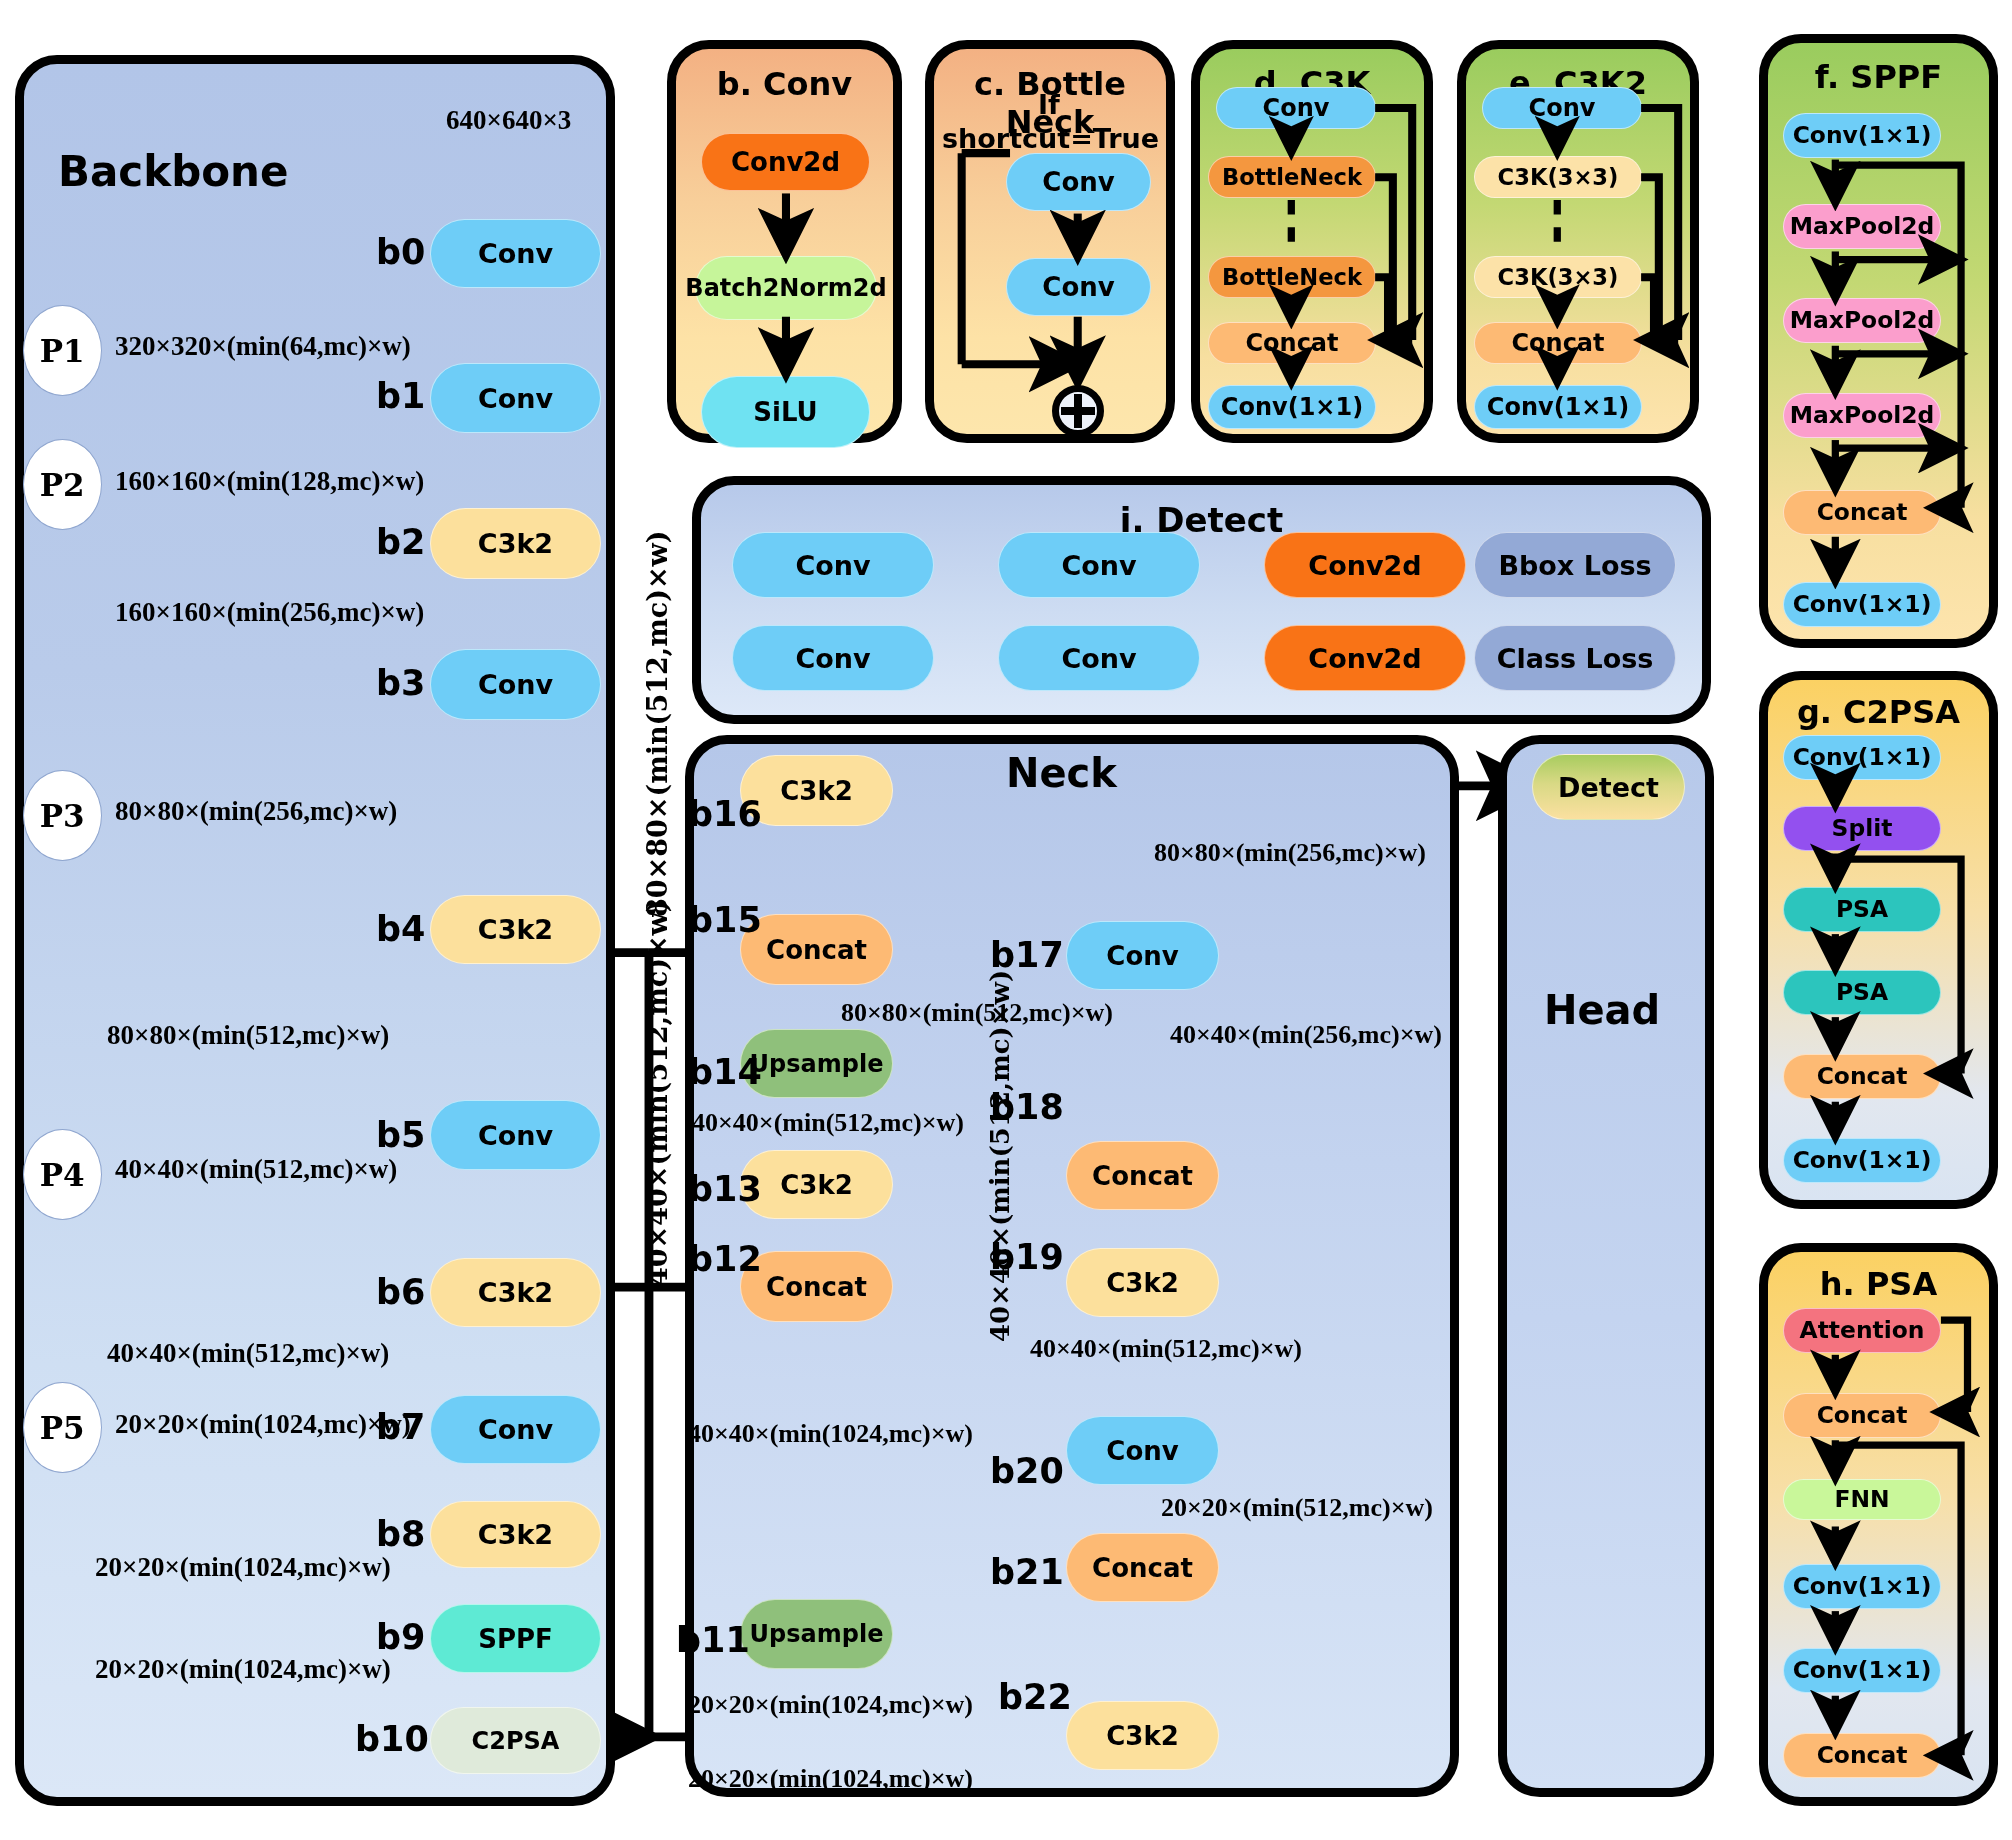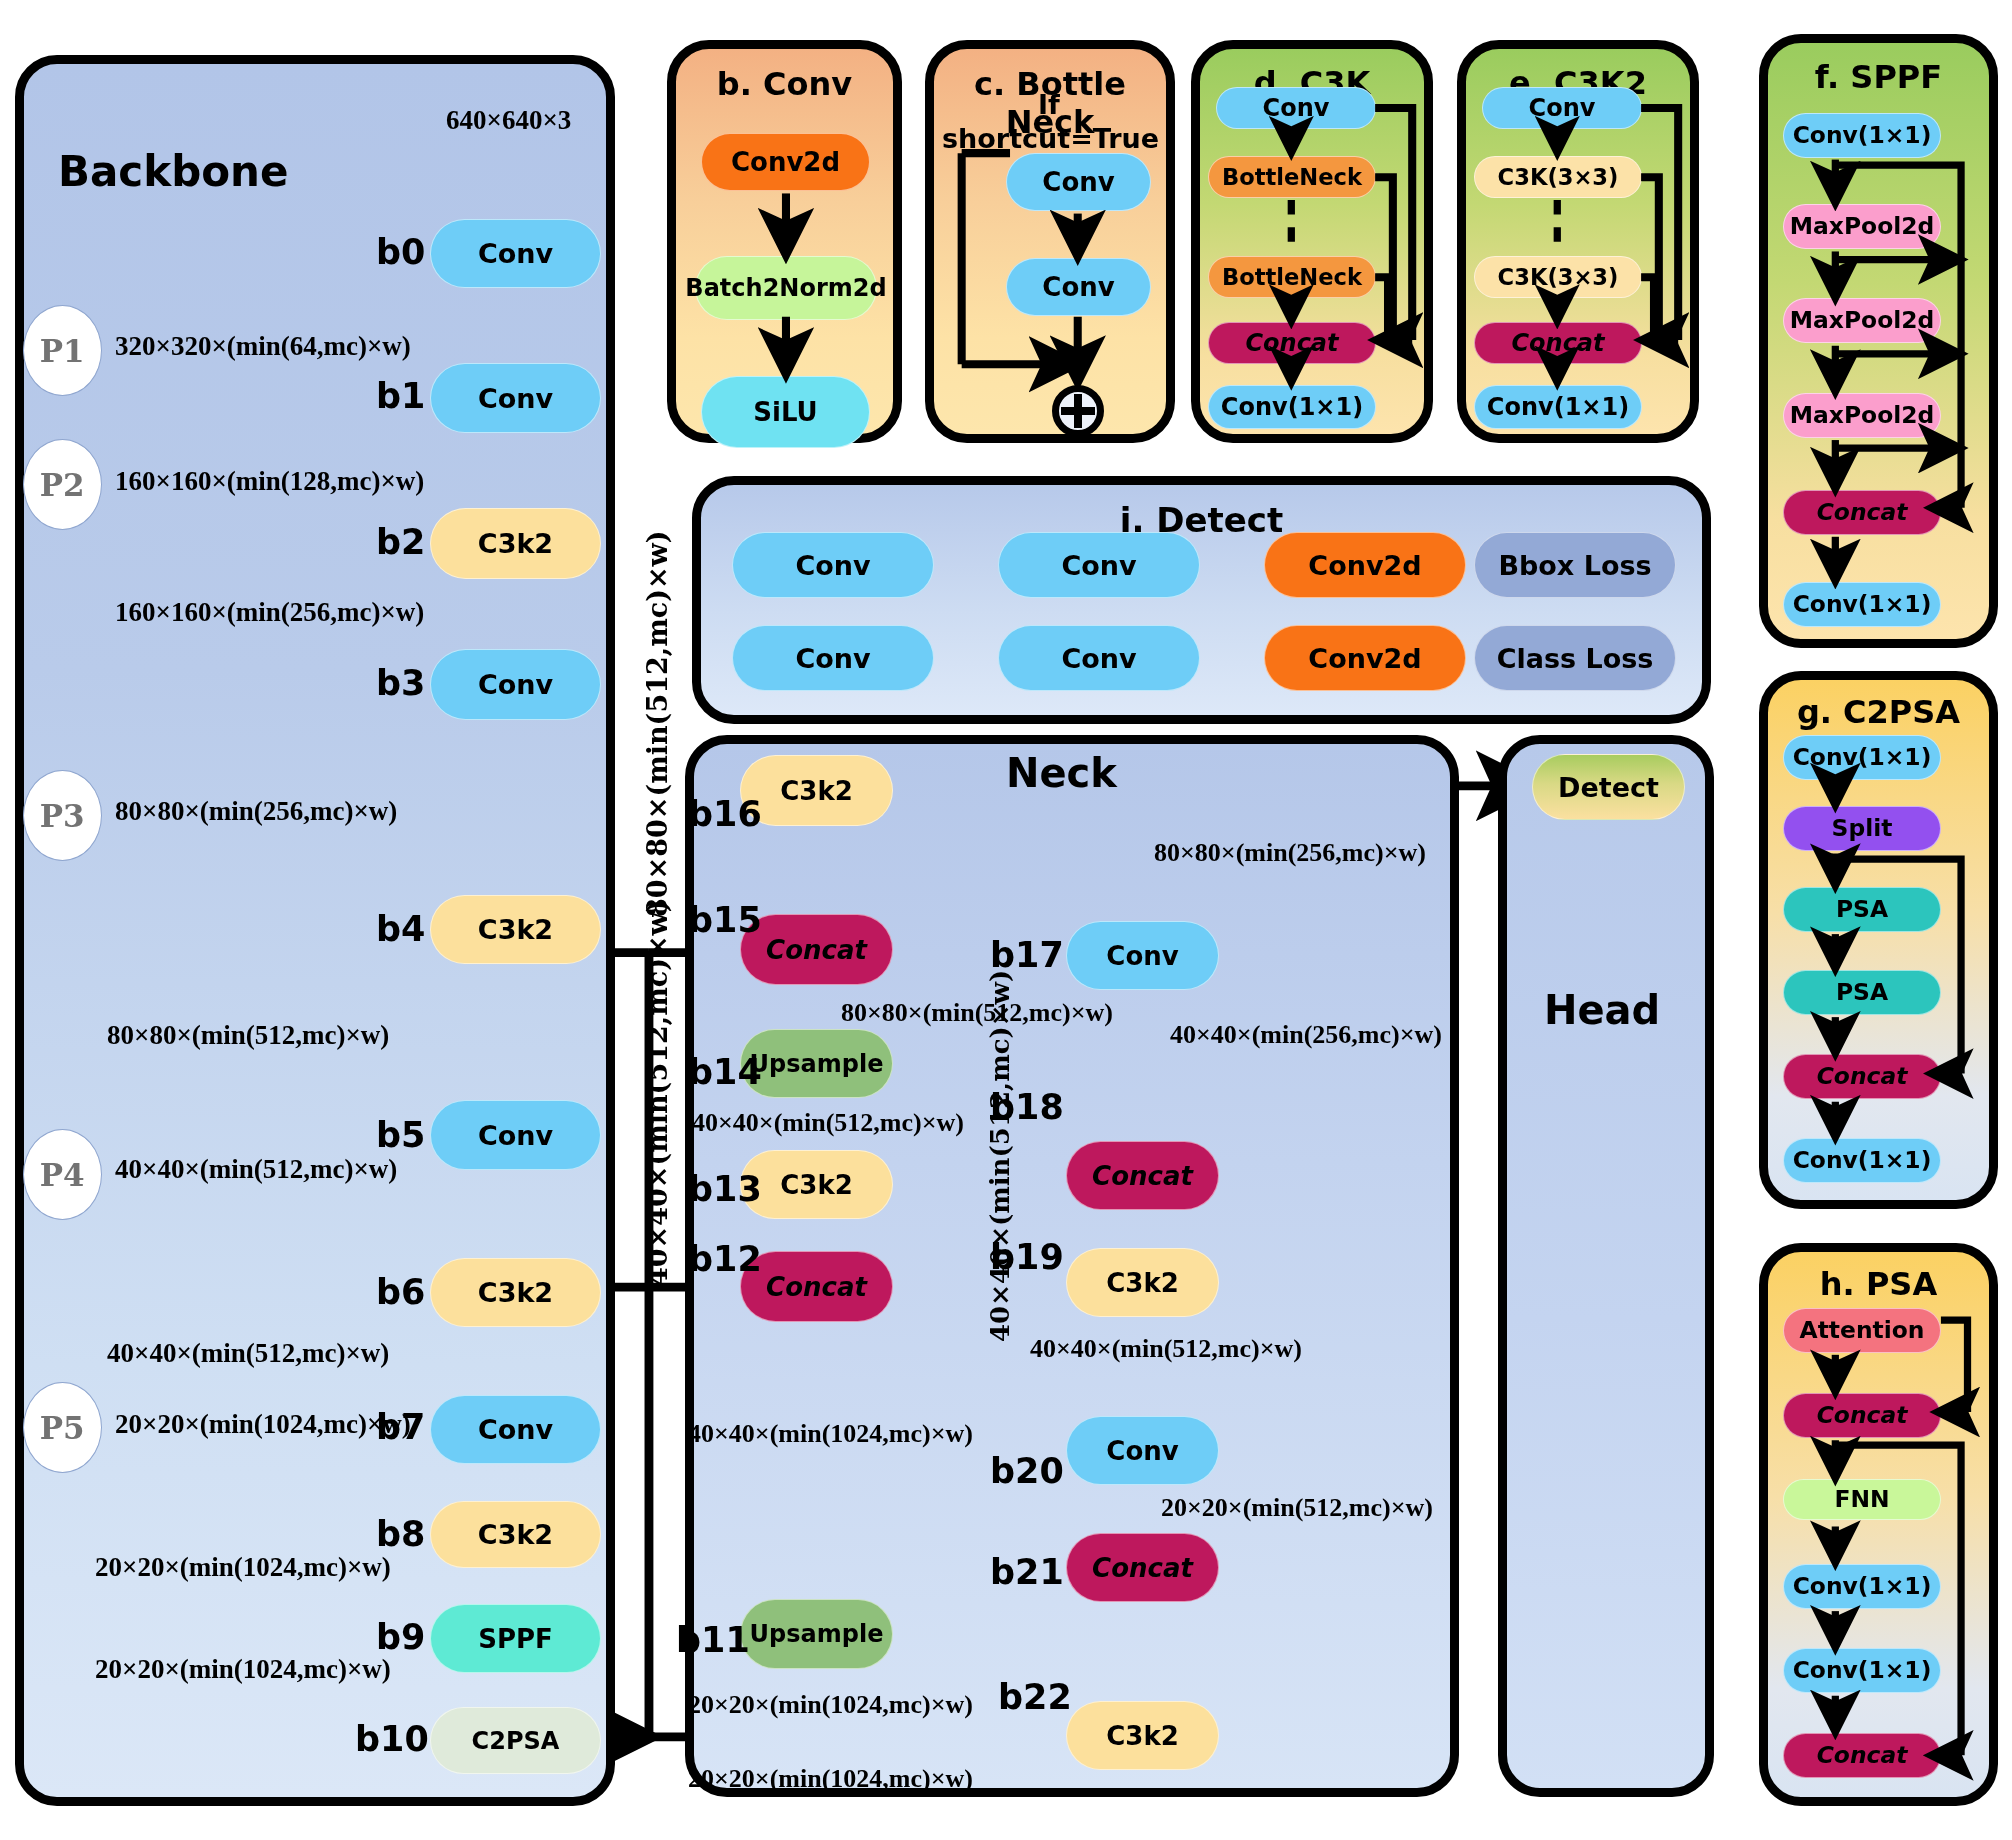--- a/index.html
+++ b/index.html
@@ -18,21 +18,21 @@
   .bg-orange{background:linear-gradient(180deg,#f3b183 0%,#f8cf9a 40%,#fde2a6 75%,#fde6ac 100%);}
   .bg-green{background:linear-gradient(180deg,#9acc5e 0%,#c3d873 40%,#f7dfa0 80%,#fde4ad 100%);}
   .bg-gold{background:linear-gradient(180deg,#fbd163 0%,#f7dfa8 45%,#e2e7ef 80%,#d9e4f2 100%);}
 
   
   .node{position:absolute;border-radius:805px;display:flex;align-items:center;
         justify-content:center;box-sizing:border-box;color:#000;font-weight:600;
         border:1.6px solid rgba(255,255,255,.55);text-align:center;line-height:1;}
   .n-conv{background:#6ecdf7;}
   .n-c3k2{background:#fce09c;}
-  .n-concat{background:#be185d;font-style:italic;}
+  .n-concat{background:#fdba74;}
   .n-sppf{background:#5eead4;}
   .n-c2psa{background:#dfeada;}
   .n-up{background:#8fc07b;}
   .n-conv2d{background:#f97316;text-align:right;}
   .n-bn{background:#f4973f;}
   .n-bnorm{background:#c6f59a;}
   .n-silu{background:#6fe2f2;}
   .n-maxpool{background:#fb9ecc;}
   .n-split{background:#9350ef;}
   .n-psa{background:#2cc5bd;}
@@ -41,21 +41,21 @@
   .n-loss{background:#93a9d6;}
   .n-c3k33{background:#fce2a8;}
   .n-detectpill{background:linear-gradient(180deg,#a8cc5f 0%,#d9d985 45%,#fbe0a0 100%);}
 
   
   .blab{position:absolute;font-weight:700;color:#000;font-family:"DejaVu Sans","Liberation Sans",sans-serif;}
   .dim{position:absolute;font-family:Liberation Serif, serif;font-weight:700;color:#000;white-space:nowrap;}
   .dimv{position:absolute;font-family:"DejaVu Serif","Liberation Serif",serif;font-weight:700;color:#000;white-space:nowrap;transform-origin:0 0;}
   .pnode{position:absolute;border-radius:50%;background:#fff;border:1.6px solid #8fa6cf;
          display:flex;align-items:center;justify-content:center;
-         font-family:"DejaVu Serif","Liberation Serif",serif;font-weight:700;color:#737373;}
+         font-family:"DejaVu Serif","Liberation Serif",serif;font-weight:700;color:#000000;}
   .secttl{position:absolute;font-weight:700;color:#000;}
   svg.ovl{position:absolute;left:0;top:0;width:2012px;height:1840px;overflow:visible;pointer-events:none;}
   .plus{position:absolute;border-radius:50%;background:#eef2fa;border:7.3px solid #000;box-sizing:border-box;}
   .plus:before,.plus:after{content:"";position:absolute;background:#000;}
   .plus:before{left:50%;top:4%;width:7.3px;height:92%;margin-left:-3.6px;}
   .plus:after{top:50%;left:4%;height:7.3px;width:92%;margin-top:-3.6px;}
 </style>
 </head>
 <body>
 

